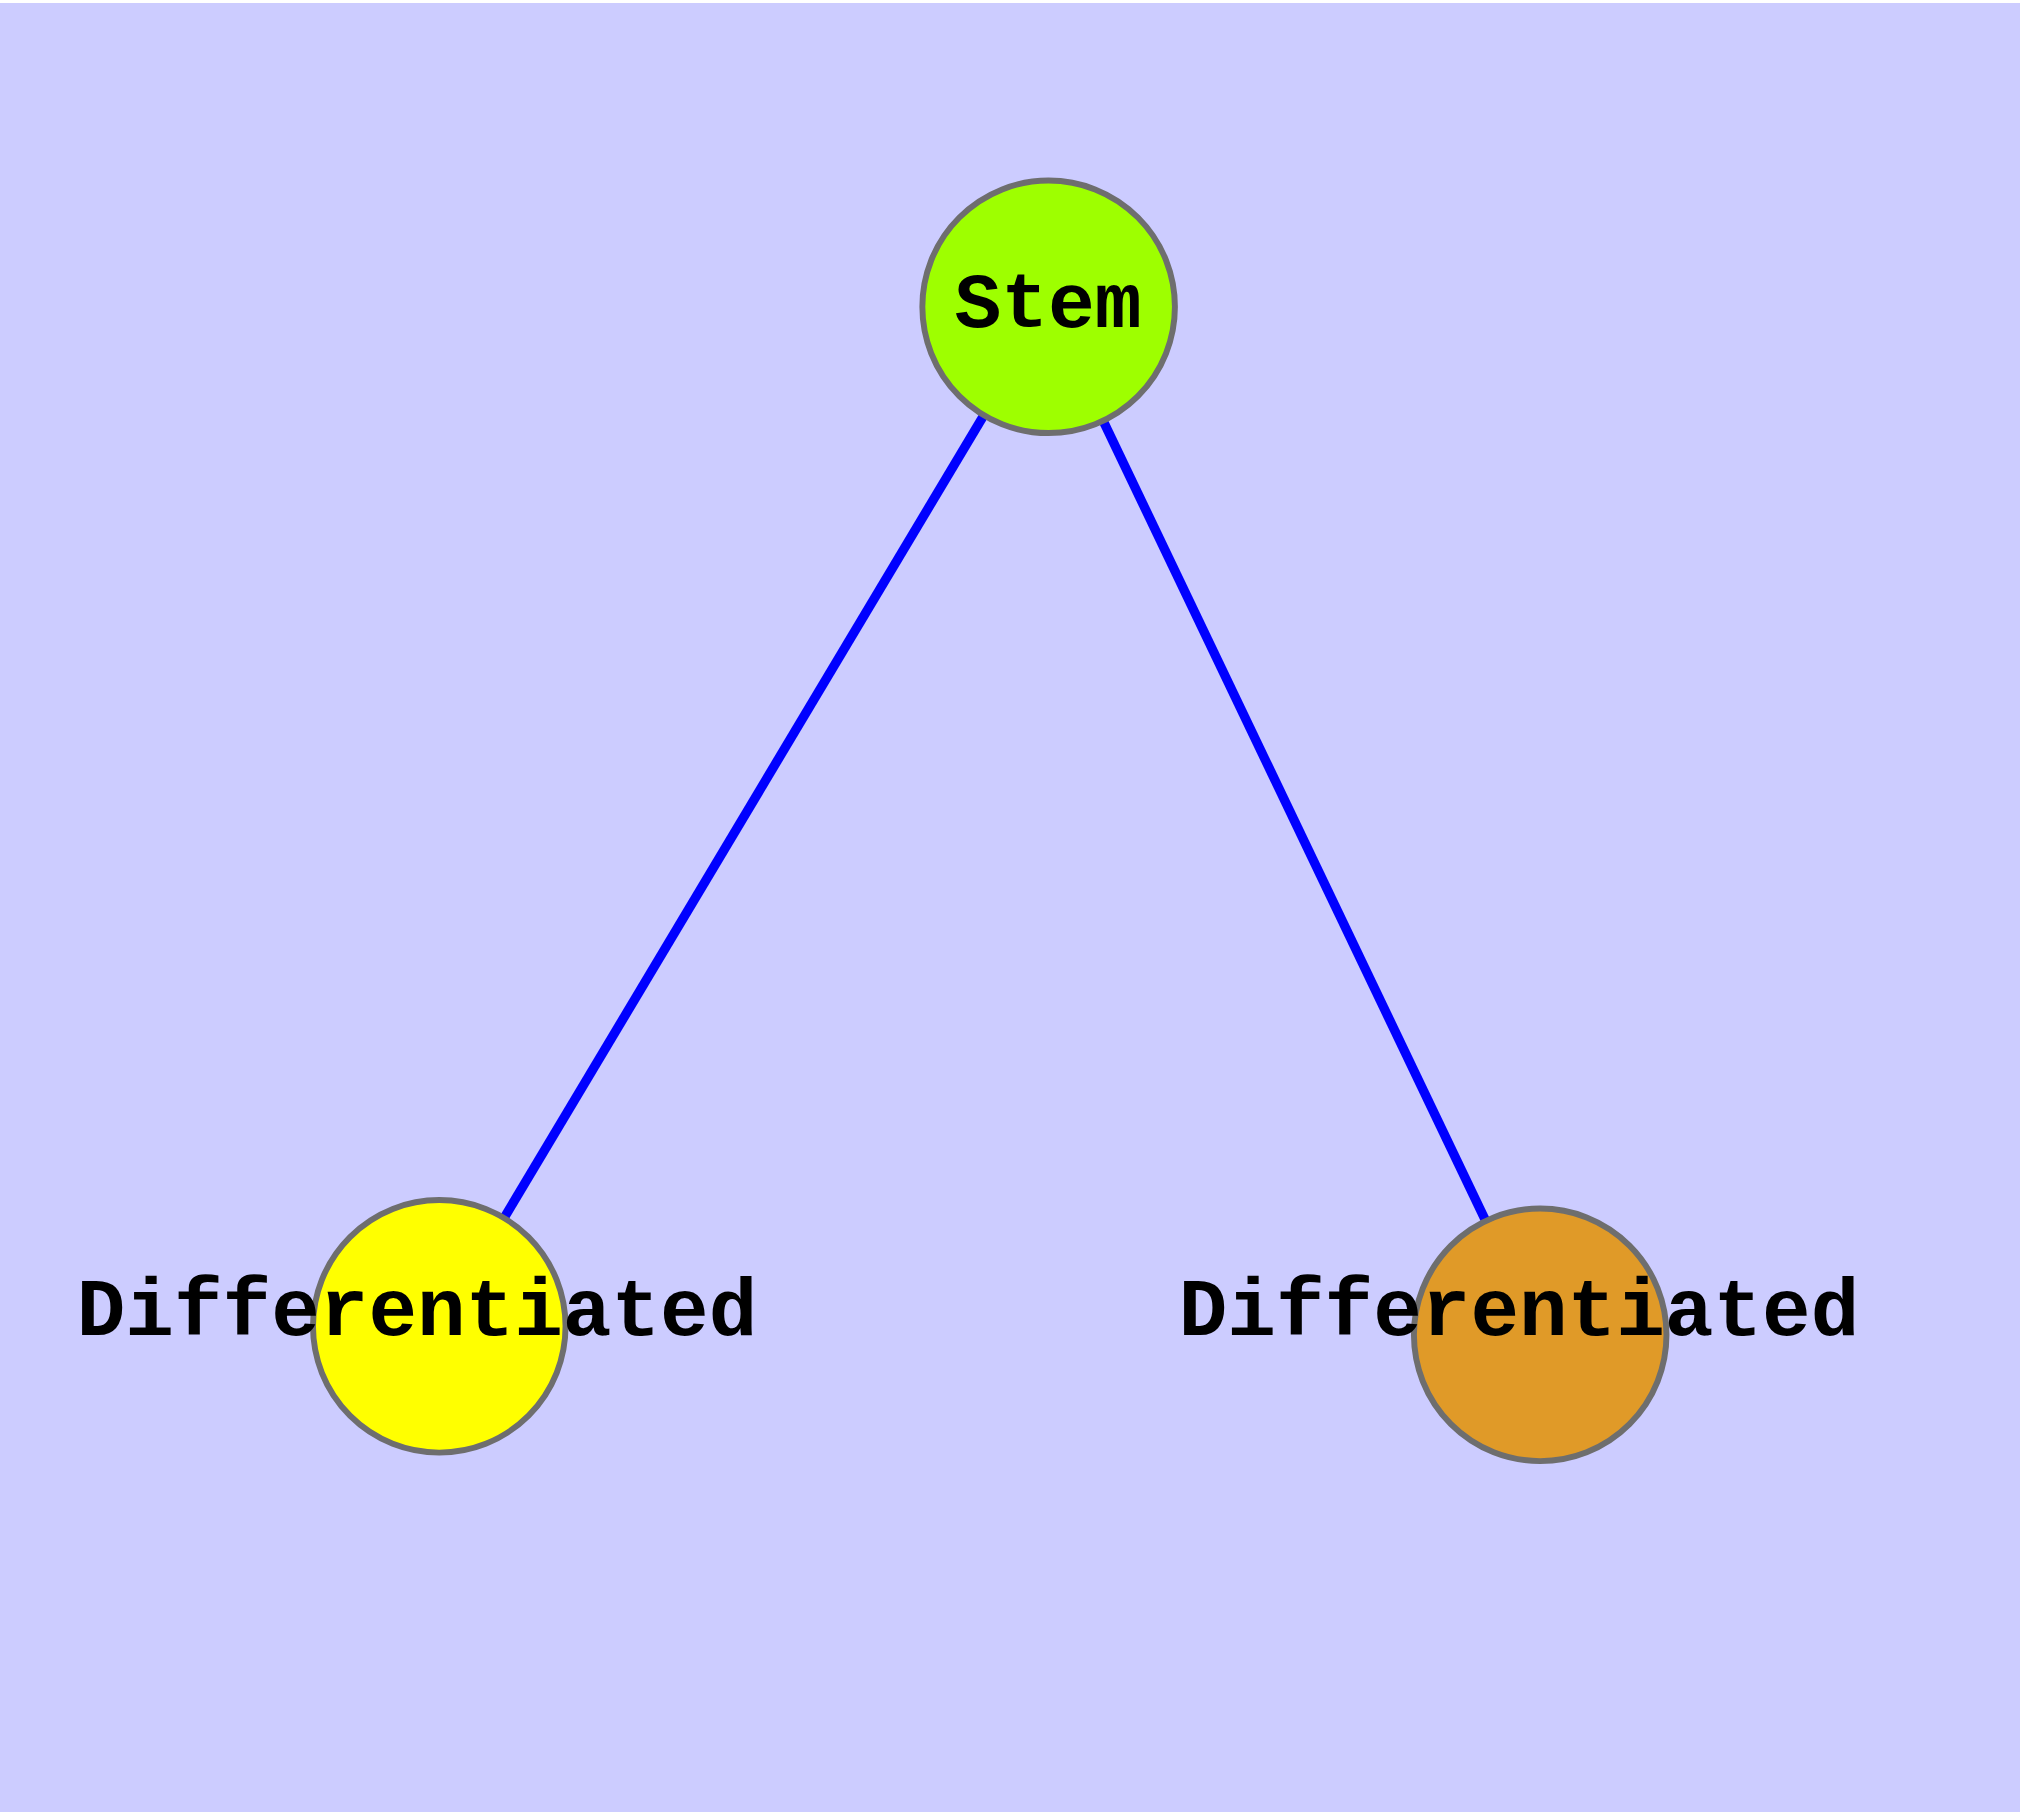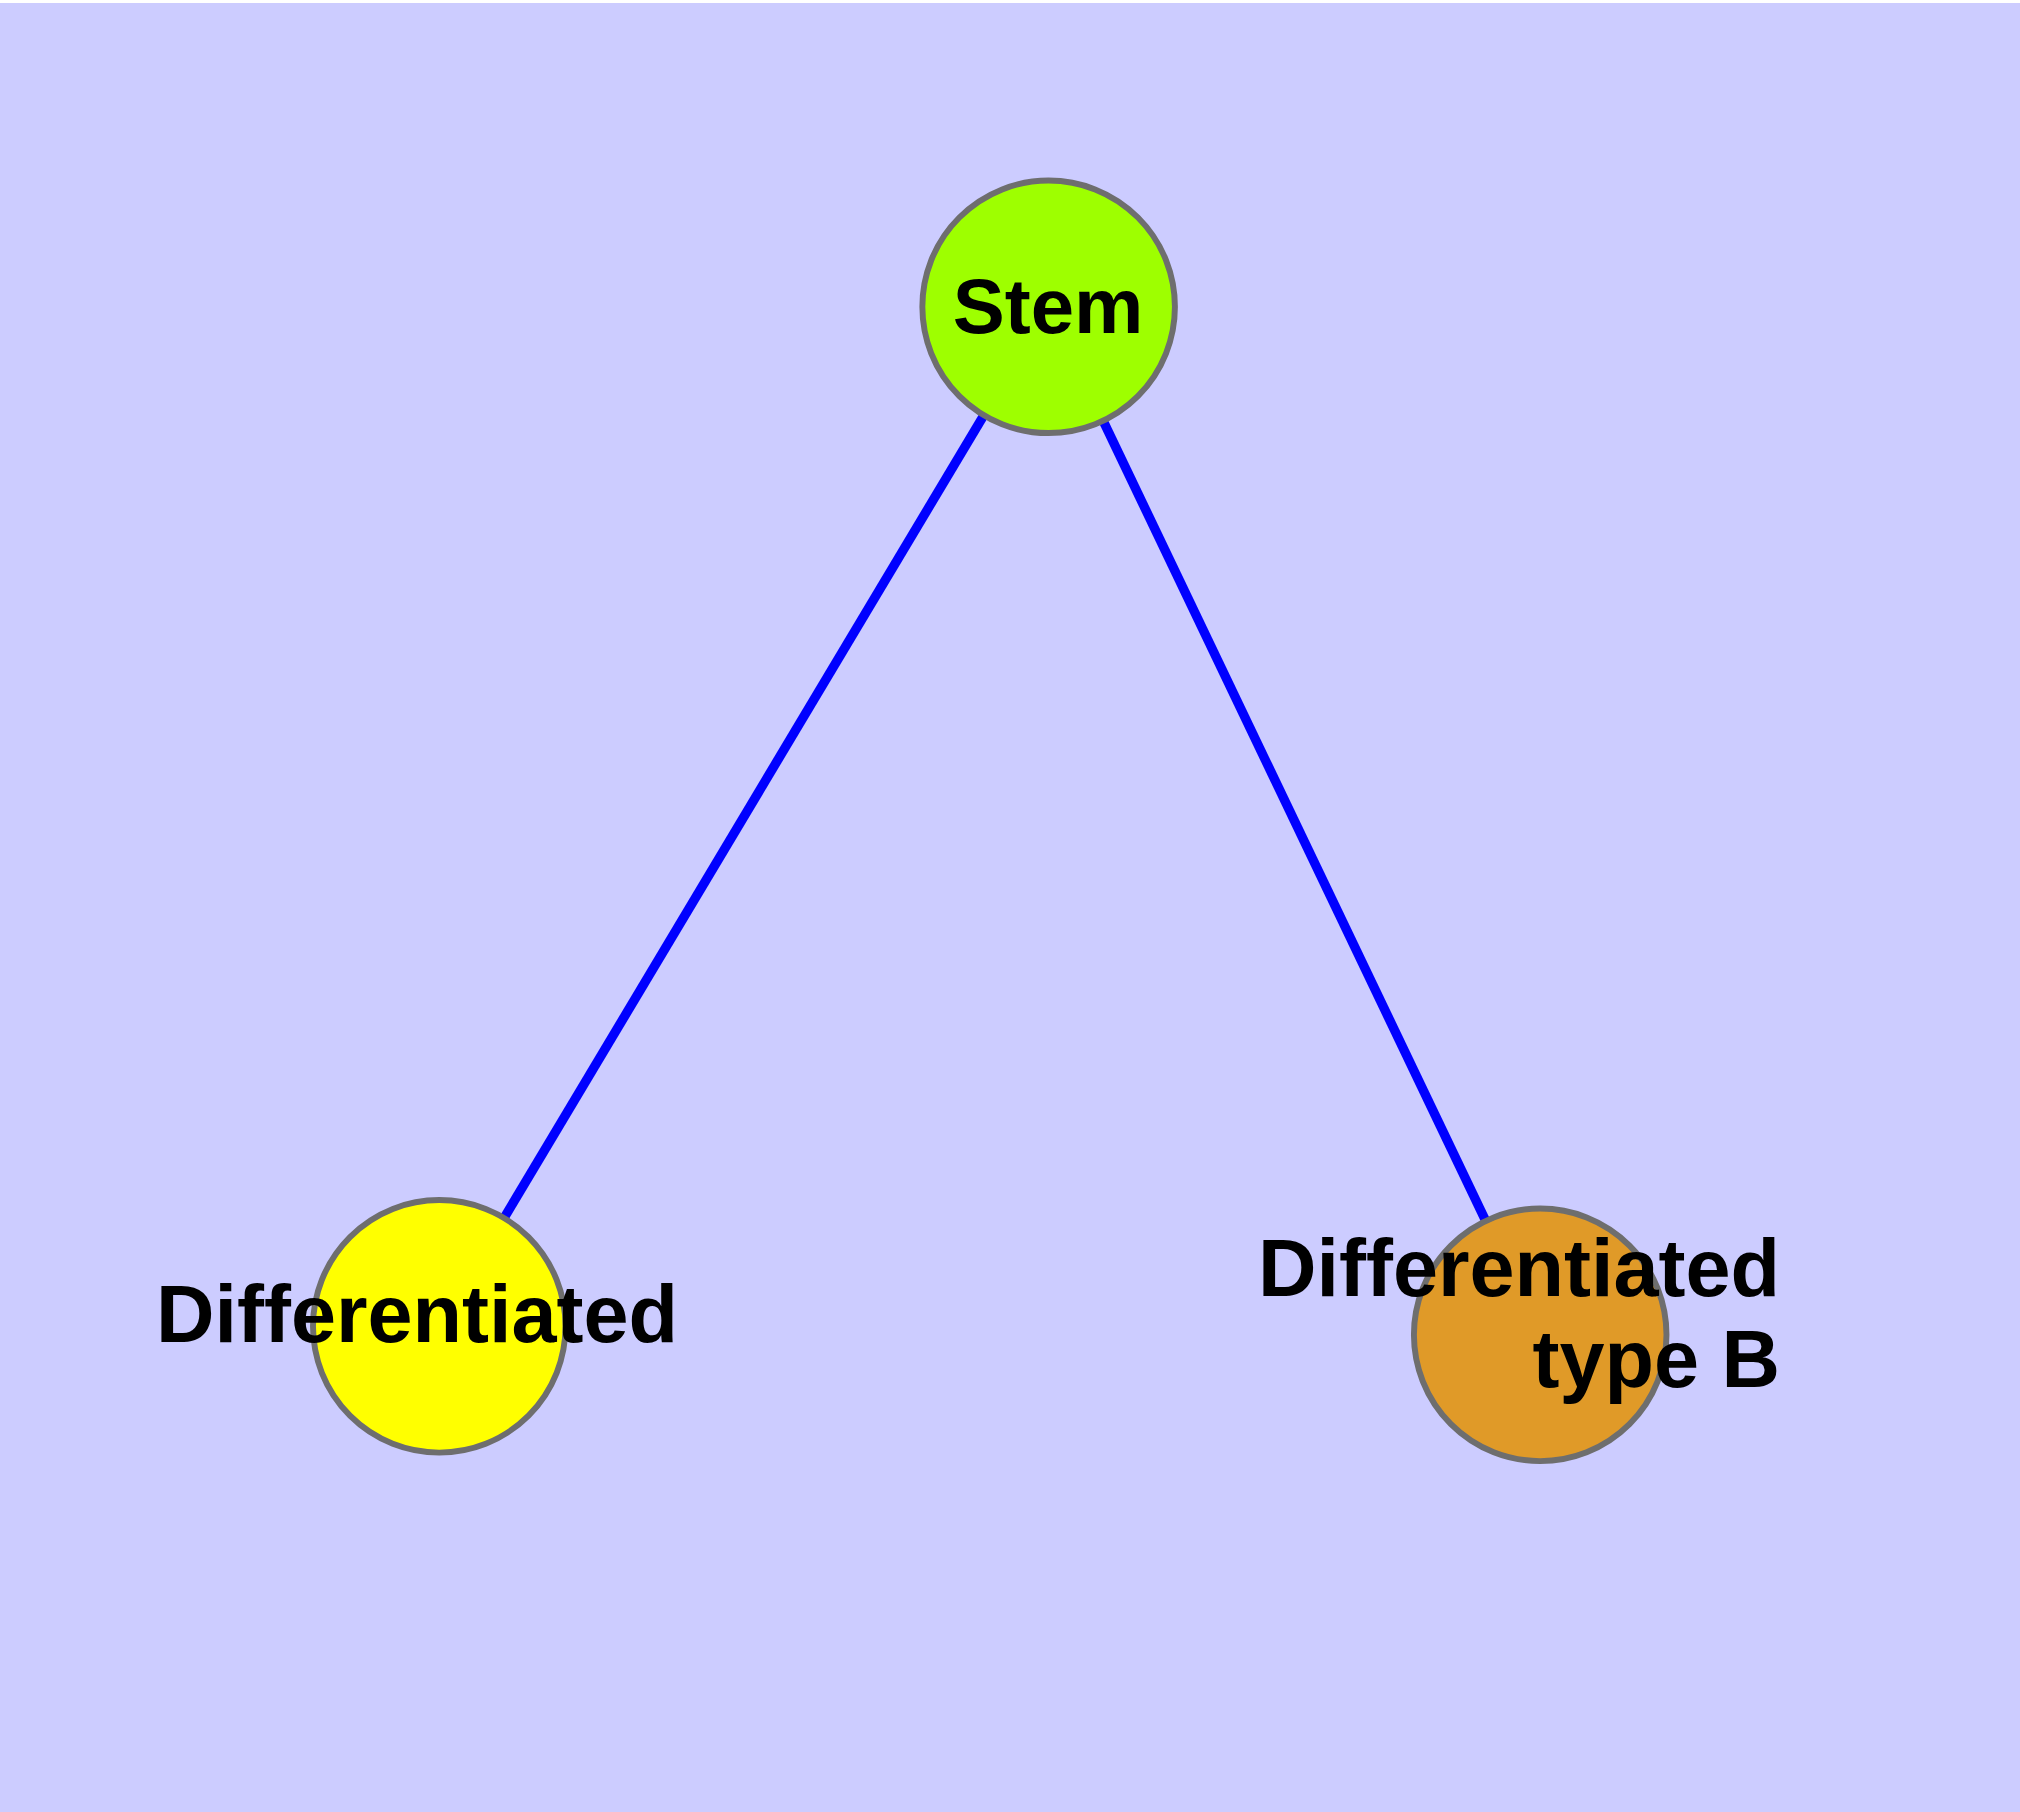--- a/index.html
+++ b/index.html
@@ -24,24 +24,24 @@
   }
   #graph-svg {
     position: absolute;
     left: 0;
     top: 0;
     width: 2021px;
     height: 1812px;
   }
   .node-label {
     position: absolute;
-    font-family: Liberation Sans, sans-serif;
+    font-family: Liberation Mono, monospace;
     font-weight: bold;
     color: #000000;
-    text-align: right;
+    text-align: center;
     line-height: 1.12;
     white-space: pre;
     pointer-events: none;
     transform: translate(-50%, -50%);
   }
   #label-stem {
     font-size: 78px;
     left: 1048px;
     top: 307px;
   }
@@ -72,16 +72,16 @@
       <circle cx="518" cy="1565" r="149" fill="#ffff00" stroke="#6e6e6e" stroke-width="7"></circle>
       <circle cx="1817" cy="1575" r="149" fill="#e09a28" stroke="#6e6e6e" stroke-width="7"></circle>
       <circle cx="1237" cy="362" r="149" fill="#9eff00" stroke="#6e6e6e" stroke-width="7"></circle>
     </g>
   </svg>
 
   <div class="node-label" id="label-stem">Stem</div>
 
   <div class="node-label" id="label-type-a"><span>Differentiated</span><br></div>
 
-  <div class="node-label" id="label-type-b"><span>Differentiated</span><br><span>type B</span></div>
+  <div class="node-label" id="label-type-b"><span>Differentiated</span><br></div>
 
 </div>
 
 
 </body></html>

